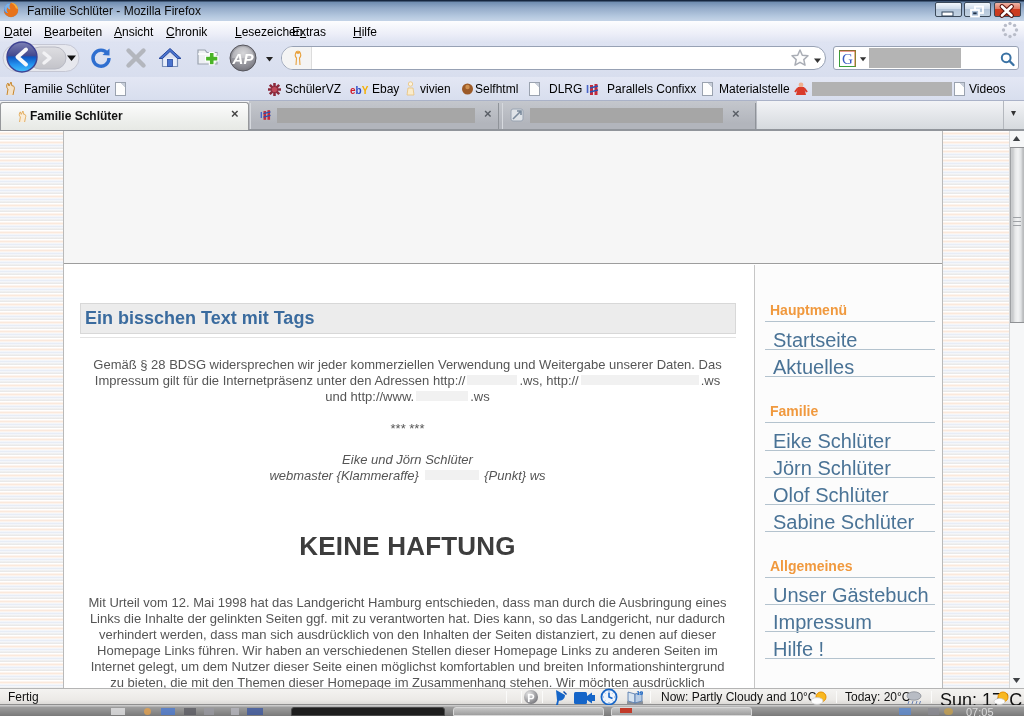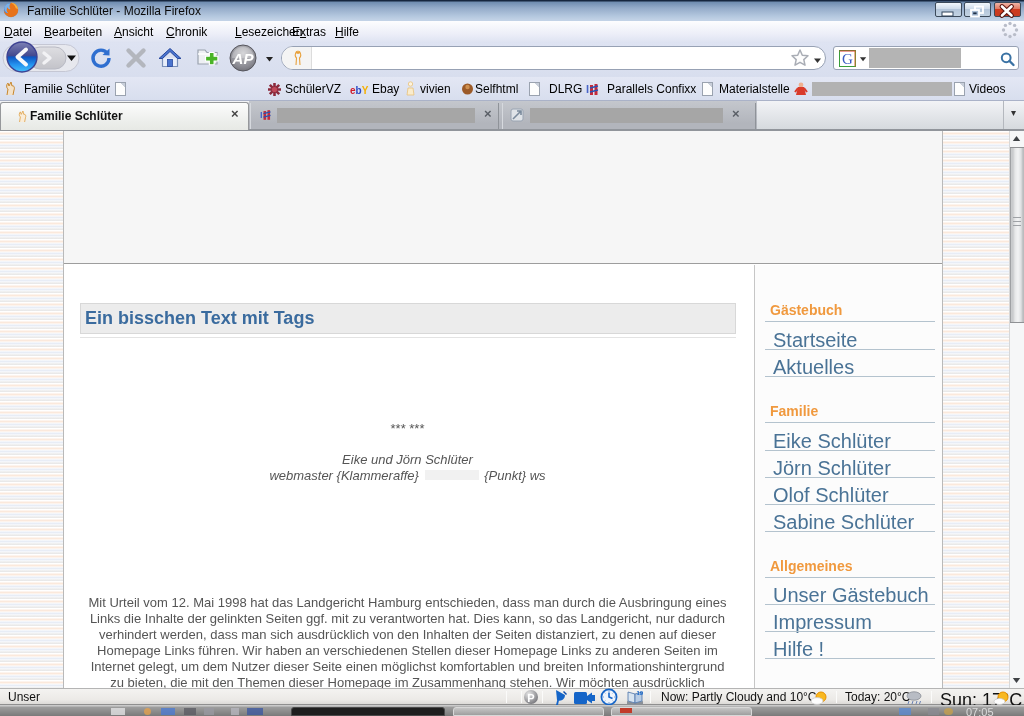--- a/index.html
+++ b/index.html
@@ -114,21 +114,21 @@
   </svg>
 </div>
 
 <div id="menubar">
   <span class="mi" style="left:4px;"><u>D</u>atei</span>
   <span class="mi" style="left:44px;"><u>B</u>earbeiten</span>
   <span class="mi" style="left:114px;"><u>A</u>nsicht</span>
   <span class="mi" style="left:166px;"><u>C</u>hronik</span>
   <span class="mi" style="left:235px;"><u>L</u>esezeichen</span>
   <span class="mi" style="left:292px;">E<u>x</u>tras</span>
-  <span class="mi" style="left:335px;"><u>H</u>ilfe</span>
+  <span class="mi" style="left:353px;"><u>H</u>ilfe</span>
   <svg width="18" height="18" style="left:1001px; top:0px;" viewBox="0 0 18 18">
     <g fill="#b9bdc9">
       <circle cx="9" cy="2.5" r="1.7"></circle>
         <circle cx="13.6" cy="4.4" r="1.7"></circle>
       <circle cx="15.5" cy="9" r="1.7"></circle>
         <circle cx="13.6" cy="13.6" r="1.7"></circle>
       <circle cx="9" cy="15.5" r="1.7"></circle>
         <circle cx="4.4" cy="13.6" r="1.7"></circle>
       <circle cx="2.5" cy="9" r="1.7"></circle>
         <circle cx="4.4" cy="4.4" r="1.7"></circle>
@@ -308,36 +308,40 @@
 
 <div id="viewport">
   <div id="pagebox">
     <div id="pagehead"></div>
     <div id="sidebar"></div>
     <div id="headingbox">
         <span>Ein bisschen Text mit Tags</span>
       </div>
     <div id="headline2"></div>
 
+    <div class="ptext" style="top:226px;">Gemäß § 28 BDSG widersprechen wir jeder kommerziellen Verwendung und Weitergabe unserer Daten. Das<br>
+Impressum gilt für die Internetpräsenz unter den Adressen http://<span class="wredact" style="width:50px; margin:0 2px;"></span>.ws, http://<span class="wredact" style="width:118px; margin:0 2px;"></span>.ws<br>
+und http://www.<span class="wredact" style="width:52px; margin:0 2px;"></span>.ws</div>
 
     <div class="ptext" style="top:290px;">*** ***</div>
 
     <div class="ptext" style="top:321px; font-style:italic;">Eike und Jörn Schlüter<br>
 webmaster {Klammeraffe} <span class="wredact" style="width:54px; margin:0 2px;"></span> {Punkt} ws</div>
 
+    <div class="ptext" style="top:401px; font-size:26px; font-weight:bold; color:#3d3d3d; line-height:28px; letter-spacing:0.2px;">KEINE HAFTUNG</div>
 
     <div class="ptext" style="top:464px;">Mit Urteil vom 12. Mai 1998 hat das Landgericht Hamburg entschieden, dass man durch die Ausbringung eines<br>
 Links die Inhalte der gelinkten Seiten ggf. mit zu verantworten hat. Dies kann, so das Landgericht, nur dadurch<br>
 verhindert werden, dass man sich ausdrücklich von den Inhalten der Seiten distanziert, zu denen auf dieser<br>
 Homepage Links führen. Wir haben an verschiedenen Stellen dieser Homepage Links zu anderen Seiten im<br>
 Internet gelegt, um dem Nutzer dieser Seite einen möglichst komfortablen und breiten Informationshintergrund<br>
 zu bieten, die mit den Themen dieser Homepage im Zusammenhang stehen. Wir möchten ausdrücklich</div>
   </div>
 
-  <div class="sm-h" style="left:770px; top:171px;">Gästebuch</div>
+  <div class="sm-h" style="left:770px; top:171px;">Hauptmenü</div>
   <div class="sm-line" style="left:765px; top:190px;"></div>
   <div class="sm-a" style="left:773px; top:198px;">Startseite</div>
   <div class="sm-line" style="left:765px; top:218px;"></div>
   <div class="sm-a" style="left:773px; top:225px;">Aktuelles</div>
   <div class="sm-line" style="left:765px; top:245px;"></div>
 
   <div class="sm-h" style="left:770px; top:272px;">Familie</div>
   <div class="sm-line" style="left:765px; top:291px;"></div>
   <div class="sm-a" style="left:773px; top:299px;">Eike Schlüter</div>
   <div class="sm-line" style="left:765px; top:319px;"></div>
@@ -364,21 +368,21 @@
   <div class="abs" style="left:1010px; top:16px; width:14px; height:176px; background:linear-gradient(90deg,#9fa1a4 0 1px, #c9cbcd 1px 3px, #e6e7e8 5px, #f2f3f4 8px, #dfe1e3 11px, #babcbe 13px 14px); border-top:1px solid #8f9194; border-bottom:1px solid #8f9194;"></div>
   <div class="abs" style="left:1013px; top:86px; width:8px; height:1px; background:#9fa2a6;"></div>
   <div class="abs" style="left:1013px; top:90px; width:8px; height:1px; background:#9fa2a6;"></div>
   <div class="abs" style="left:1013px; top:94px; width:8px; height:1px; background:#9fa2a6;"></div>
   <svg width="15" height="16" style="left:1009px; top:541px;" viewBox="0 0 15 16">
       <path d="M7.5 11 L11.2 6 L3.8 6 Z" fill="#3f4246"></path>
     </svg>
 </div>
 
 <div id="statusbar">
-  <span class="abs" style="left:8px; top:1px;">Unser</span>
+  <span class="abs" style="left:8px; top:1px;">Fertig</span>
   <div class="sep" style="left:506px;"></div>
   <div class="sep" style="left:521px;"></div>
   <div class="sep" style="left:542px;"></div>
   <div class="sep" style="left:650px;"></div>
   <div class="sep" style="left:836px;"></div>
   <div class="sep" style="left:931px;"></div>
   <svg width="16" height="16" style="left:523px; top:0px;" viewBox="0 0 16 16">
     <circle cx="8" cy="8" r="7" fill="url(#sphg)"></circle>
     <text x="8" y="12.5" font-size="11" font-weight="bold" fill="#fff" text-anchor="middle" font-family="Liberation Sans">P</text>
     <defs>

